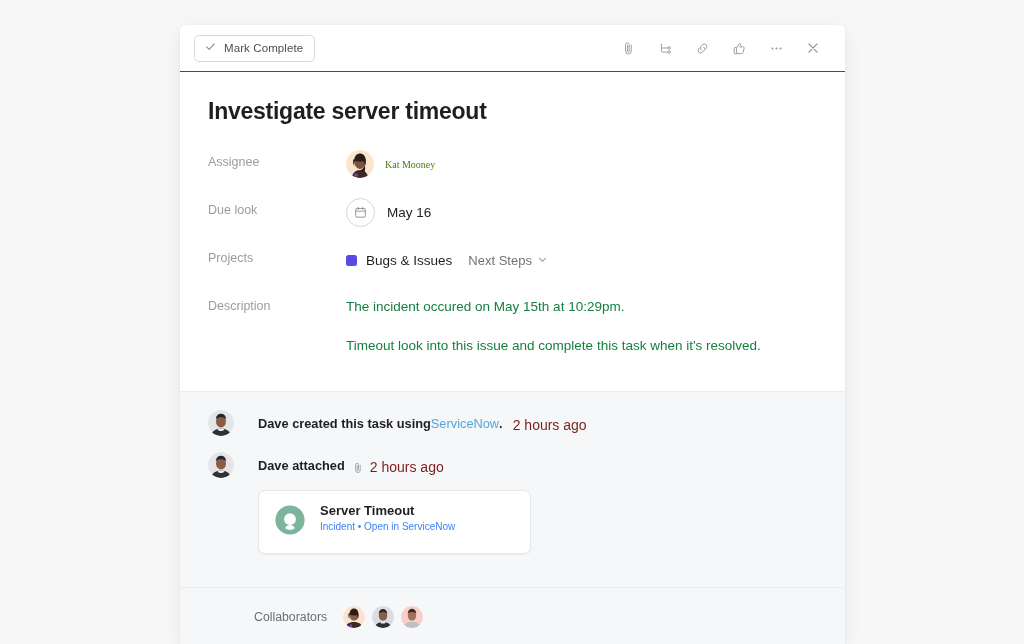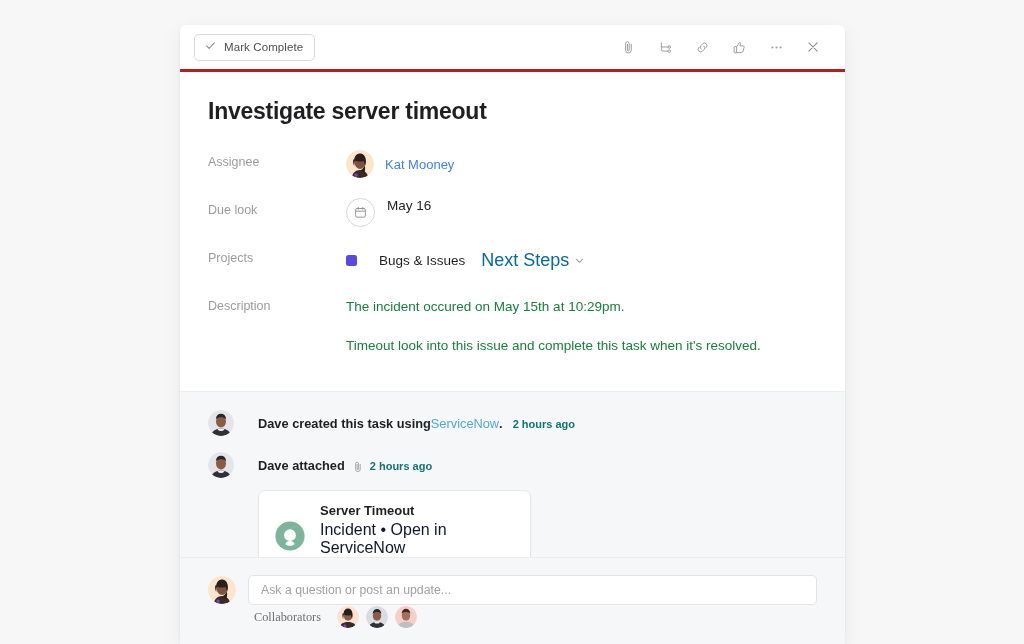--- a/index.html
+++ b/index.html
@@ -28,21 +28,21 @@
     box-shadow: 0 1px 3px rgba(16,18,22,.07), 0 6px 22px rgba(16,18,22,.06);
     overflow: hidden;
     display: flex;
     flex-direction: column;
   }
 
   
   .panel-topbar {
     height: 47px;
     flex: 0 0 47px;
-    border-bottom: 3px solid #b91c1c;
+    border-bottom: 1px solid #b91c1c;
     display: flex;
     align-items: center;
     justify-content: space-between;
     padding: 0 14px 0 14px;
   }
 
   .mark-complete-btn {
     display: inline-flex;
     align-items: center;
     gap: 7px;
@@ -133,44 +133,44 @@
   .avatar {
     border-radius: 50%;
     flex: 0 0 auto;
     overflow: hidden;
     position: relative;
     display: block;
   }
   .avatar svg { display: block; }
 
   .assignee-chip { display: flex; align-items: center; gap: 11px; }
-  .assignee-name { font-size: 13px; color: #3b82f6; }
-
-  .duedate-chip { display: flex; align-items: flex-start; gap: 12px; }
+  .assignee-name { font-size: 10px; color: #4d7c0f; font-family: Liberation Serif, serif; }
+
+  .duedate-chip { display: flex; align-items: center; gap: 12px; }
   .date-circle {
     width: 29px; height: 29px;
     border: 1px solid #d6d7da;
     border-radius: 50%;
     display: flex; align-items: center; justify-content: center;
     color: #8b8d92;
   }
   .duedate-text { font-size: 13.5px; color: #1e1f21; }
 
-  .projects-chip { display: flex; align-items: center; gap: 22px; }
+  .projects-chip { display: flex; align-items: center; gap: 9px; }
   .project-swatch {
     width: 11px; height: 11px;
     border-radius: 2.5px;
     flex: 0 0 auto;
   }
   .project-name { font-size: 13.5px; color: #1e1f21; }
   .project-section {
     display: flex; align-items: center; gap: 5px;
     margin-left: 16px;
-    color: #0369a1;
-    font-size: 18px;
+    color: #737373;
+    font-size: 13px;
     cursor: pointer;
   }
 
   .desc-line {
     font-size: 13.5px;
     color: #15803d;
     line-height: 1.5;
   }
   .desc-line + .desc-line { margin-top: 19px; }
 
@@ -199,58 +199,58 @@
     gap: 0;
     line-height: 1.3;
   }
   .activity-link {
     color: #4fa8df;
     font-weight: normal;
     text-decoration: none;
     cursor: pointer;
   }
   .activity-time {
-    color: #0f766e;
-    font-weight: bold;
+    color: #7f1d1d;
+    font-weight: normal;
     margin-left: 10px;
-    font-size: 11px;
+    font-size: 14px;
   }
   .clip-inline {
     display: inline-flex;
     margin: 0 5px 0 6px;
     color: #9a9ca1;
     position: relative;
     top: 1px;
   }
 
   
   .attach-card {
     margin-left: 50px;
     margin-top: -4px;
     width: 273px;
     background: #fff;
     border: 1px solid #e6e7e9;
     border-radius: 7px;
     box-shadow: 0 1px 2px rgba(16,18,22,.05);
     padding: 12px 14px;
     display: flex;
-    align-items: flex-end;
+    align-items: flex-start;
     gap: 13px;
     cursor: pointer;
   }
   .attach-logo { flex: 0 0 auto; }
   .attach-title {
     font-size: 13px;
     font-weight: bold;
     color: #1e1f21;
     margin-bottom: 3px;
   }
   .attach-sub {
-    font-size: 16px;
-    color: #0f172a;
+    font-size: 10px;
+    color: #3b82f6;
   }
 
   
   .composer {
     background: #f6f7f8;
     flex: 0 0 auto;
     padding: 17px 28px 16px 28px;
   }
   .composer-row {
     display: flex;
@@ -270,21 +270,20 @@
     outline: none;
   }
   .comment-input::placeholder { color: #a0a2a7; }
 
   .collab-row {
     display: flex;
     align-items: center;
     gap: 16px;
     margin-top: 1px;
     margin-left: 46px;
-    font-family: Liberation Serif, serif;
   }
   .collab-label {
     font-size: 12.3px;
     color: #6d6f73;
   }
   .collab-avatars {
     display: flex;
     align-items: center;
     gap: 7px;
   }
@@ -503,40 +502,20 @@
       </span>
       <div>
         <div class="attach-title">Server Timeout</div>
         <div class="attach-sub">Incident • Open in ServiceNow</div>
       </div>
     </div>
 
   </div>
 
   <div class="composer">
-    <div class="composer-row">
-      <span class="avatar">
-        <svg width="28" height="28" viewBox="0 0 28 28">
-          <defs>
-              <clipPath id="cU">
-                <circle cx="14" cy="14" r="14"></circle>
-              </clipPath>
-            </defs>
-          <g clip-path="url(#cU)">
-            <rect width="28" height="28" fill="#fbe6cd"></rect>
-            <path d="M6 28c0-5 3.6-8 8-8s8 3 8 8z" fill="#3b2a24"></path>
-            <ellipse cx="14" cy="12.5" rx="5.4" ry="6.4" fill="#7d5340"></ellipse>
-            <path d="M8.2 9.5c.6-4 3-6 5.8-6s5.2 2 5.8 6c.4 2.6-.2 5-.9 6.6-.2-2.3-.6-4.2-1.5-5.2-2 .8-6.6.9-8.3-.4-.6 1.2-.8 3.4-.9 5.6-.7-1.6-1.4-4-1-6.6z" fill="#2c1d18"></path>
-            <path d="M18.8 15.5c.8 2.8.2 5.6-.6 7.5-1.4-1.4-2.8-2.3-4.2-2.6 1.9-.6 3.6-2.2 4.8-4.9z" fill="#2c1d18"></path>
-            <rect x="8.4" y="23.5" width="3.2" height="3.2" rx="1" fill="#7a3fc9" transform="rotate(-20 10 25)"></rect>
-          </g>
-        </svg>
-      </span>
-      <input class="comment-input" type="text" placeholder="Ask a question or post an update..." style="">
-    </div>
 
     <div class="collab-row">
       <span class="collab-label">Collaborators</span>
       <span class="collab-avatars">
 
         <span class="avatar">
           <svg width="22" height="22" viewBox="0 0 22 22">
             <defs>
                 <clipPath id="c1">
                   <circle cx="11" cy="11" r="11"></circle>

